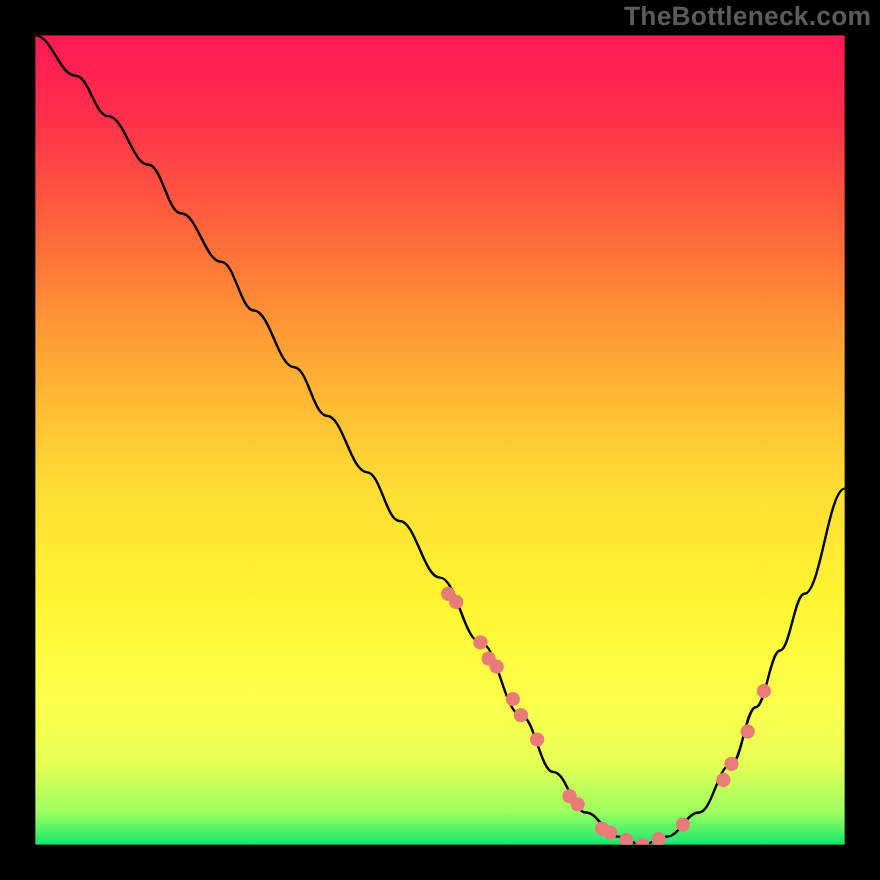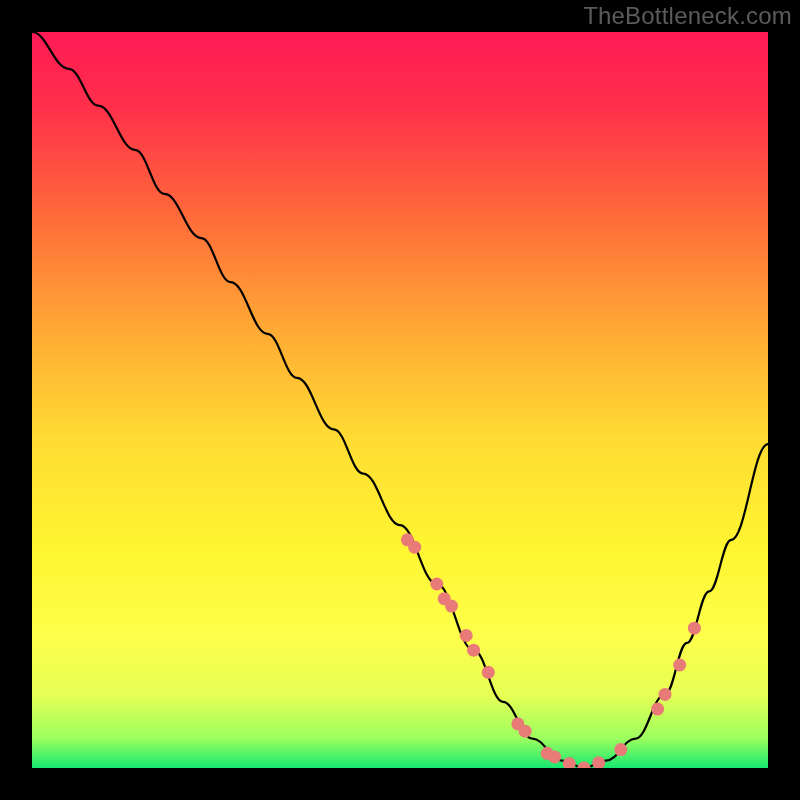--- a/index.html
+++ b/index.html
@@ -14,21 +14,21 @@
     position: relative;
     width: 800px;
     height: 800px;
   }
   #watermark {
     position: absolute;
     top: 2px;
     right: 8px;
     font-family: Arial, Helvetica, sans-serif;
     font-size: 24px;
-    font-weight: normal;
+    font-weight: bold;
     color: #5b5b5b;
     letter-spacing: 0.2px;
     z-index: 10;
   }
   #plot {
     position: absolute;
     left: 32px;
     top: 32px;
     width: 736px;
     height: 736px;

